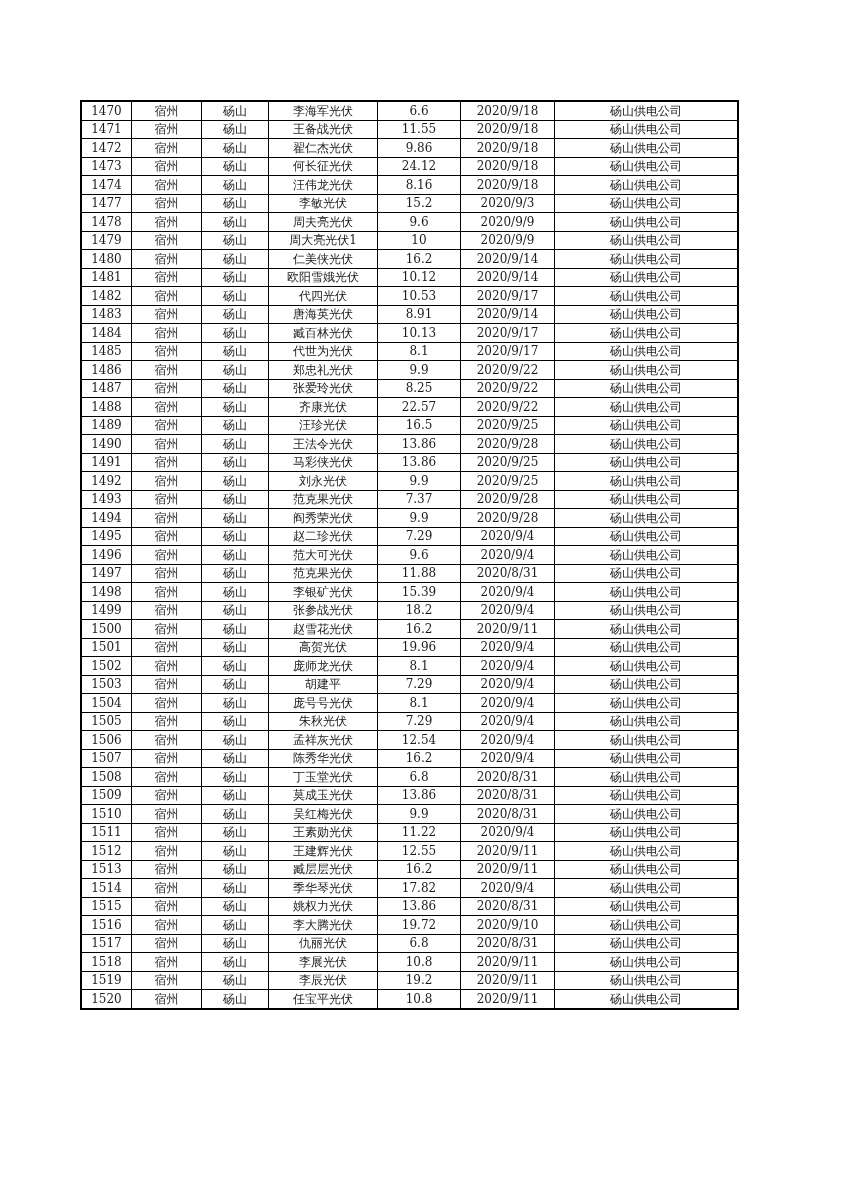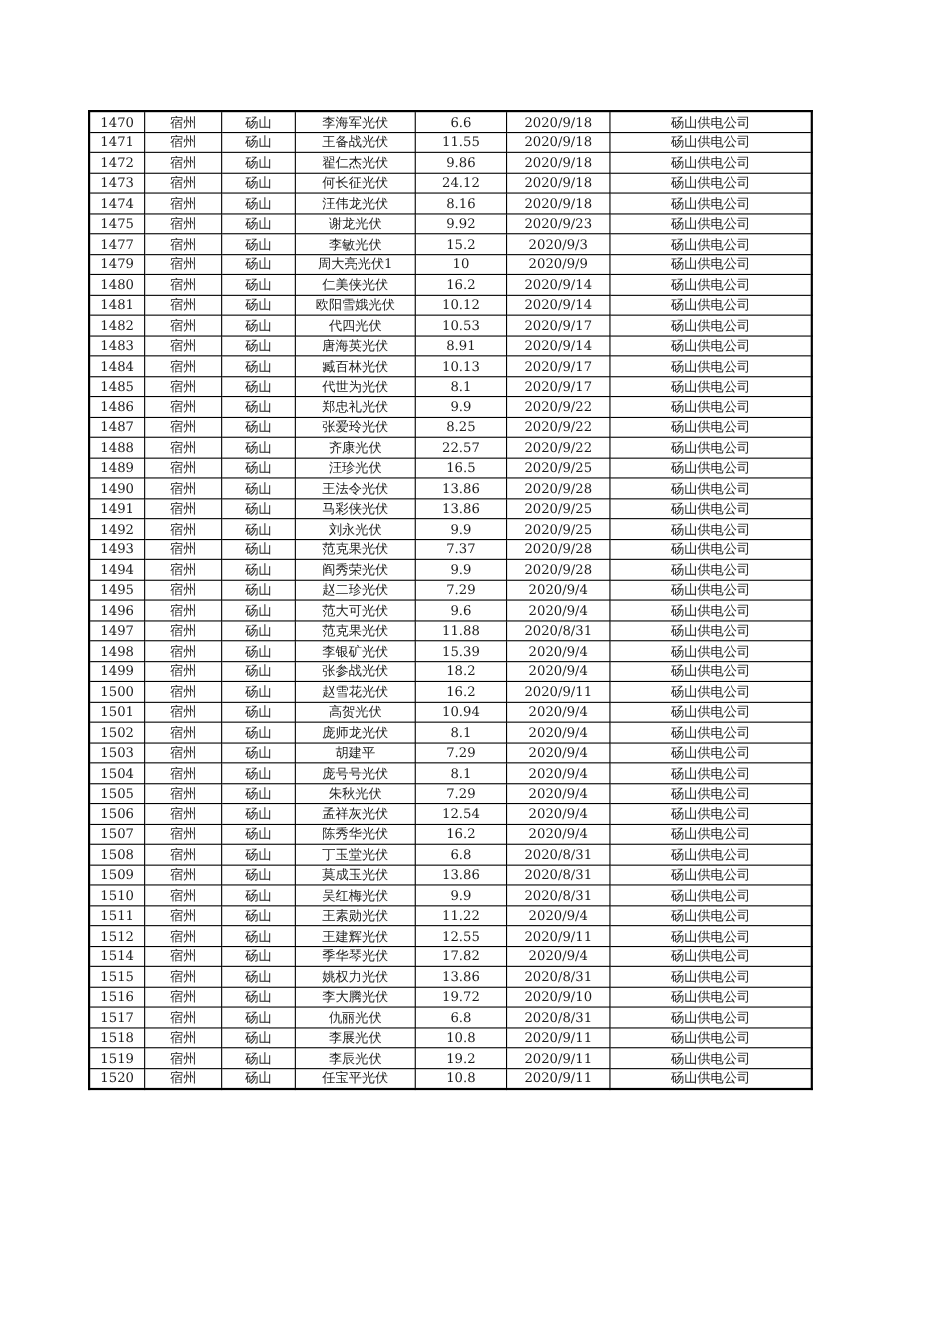--- a/index.html
+++ b/index.html
@@ -89,38 +89,38 @@
         <tr>
           <td class="c-id">1474</td>
           <td class="c-city">宿州</td>
           <td class="c-county">砀山</td>
           <td class="c-station">汪伟龙光伏</td>
           <td class="c-cap">8.16</td>
           <td class="c-date">2020/9/18</td>
           <td class="c-comp">砀山供电公司</td>
         </tr>
         <tr>
-          <td class="c-id">1475</td>
-          <td class="c-city">宿州</td>
-          <td class="c-county">砀山</td>
-          <td class="c-station">谢龙光伏</td>
-          <td class="c-cap">9.92</td>
-          <td class="c-date">2020/9/23</td>
-          <td class="c-comp">砀山供电公司</td>
-        </tr>
-        <tr>
           <td class="c-id">1477</td>
           <td class="c-city">宿州</td>
           <td class="c-county">砀山</td>
           <td class="c-station">李敏光伏</td>
           <td class="c-cap">15.2</td>
           <td class="c-date">2020/9/3</td>
           <td class="c-comp">砀山供电公司</td>
         </tr>
         <tr>
+          <td class="c-id">1478</td>
+          <td class="c-city">宿州</td>
+          <td class="c-county">砀山</td>
+          <td class="c-station">周夫亮光伏</td>
+          <td class="c-cap">9.6</td>
+          <td class="c-date">2020/9/9</td>
+          <td class="c-comp">砀山供电公司</td>
+        </tr>
+        <tr>
           <td class="c-id">1479</td>
           <td class="c-city">宿州</td>
           <td class="c-county">砀山</td>
           <td class="c-station">周大亮光伏1</td>
           <td class="c-cap">10</td>
           <td class="c-date">2020/9/9</td>
           <td class="c-comp">砀山供电公司</td>
         </tr>
         <tr>
           <td class="c-id">1480</td>
@@ -309,21 +309,21 @@
           <td class="c-station">赵雪花光伏</td>
           <td class="c-cap">16.2</td>
           <td class="c-date">2020/9/11</td>
           <td class="c-comp">砀山供电公司</td>
         </tr>
         <tr>
           <td class="c-id">1501</td>
           <td class="c-city">宿州</td>
           <td class="c-county">砀山</td>
           <td class="c-station">高贺光伏</td>
-          <td class="c-cap">10.94</td>
+          <td class="c-cap">19.96</td>
           <td class="c-date">2020/9/4</td>
           <td class="c-comp">砀山供电公司</td>
         </tr>
         <tr>
           <td class="c-id">1502</td>
           <td class="c-city">宿州</td>
           <td class="c-county">砀山</td>
           <td class="c-station">庞师龙光伏</td>
           <td class="c-cap">8.1</td>
           <td class="c-date">2020/9/4</td>
@@ -409,20 +409,29 @@
           <td class="c-cap">11.22</td>
           <td class="c-date">2020/9/4</td>
           <td class="c-comp">砀山供电公司</td>
         </tr>
         <tr>
           <td class="c-id">1512</td>
           <td class="c-city">宿州</td>
           <td class="c-county">砀山</td>
           <td class="c-station">王建辉光伏</td>
           <td class="c-cap">12.55</td>
+          <td class="c-date">2020/9/11</td>
+          <td class="c-comp">砀山供电公司</td>
+        </tr>
+        <tr>
+          <td class="c-id">1513</td>
+          <td class="c-city">宿州</td>
+          <td class="c-county">砀山</td>
+          <td class="c-station">臧层层光伏</td>
+          <td class="c-cap">16.2</td>
           <td class="c-date">2020/9/11</td>
           <td class="c-comp">砀山供电公司</td>
         </tr>
         <tr>
           <td class="c-id">1514</td>
           <td class="c-city">宿州</td>
           <td class="c-county">砀山</td>
           <td class="c-station">季华琴光伏</td>
           <td class="c-cap">17.82</td>
           <td class="c-date">2020/9/4</td>

